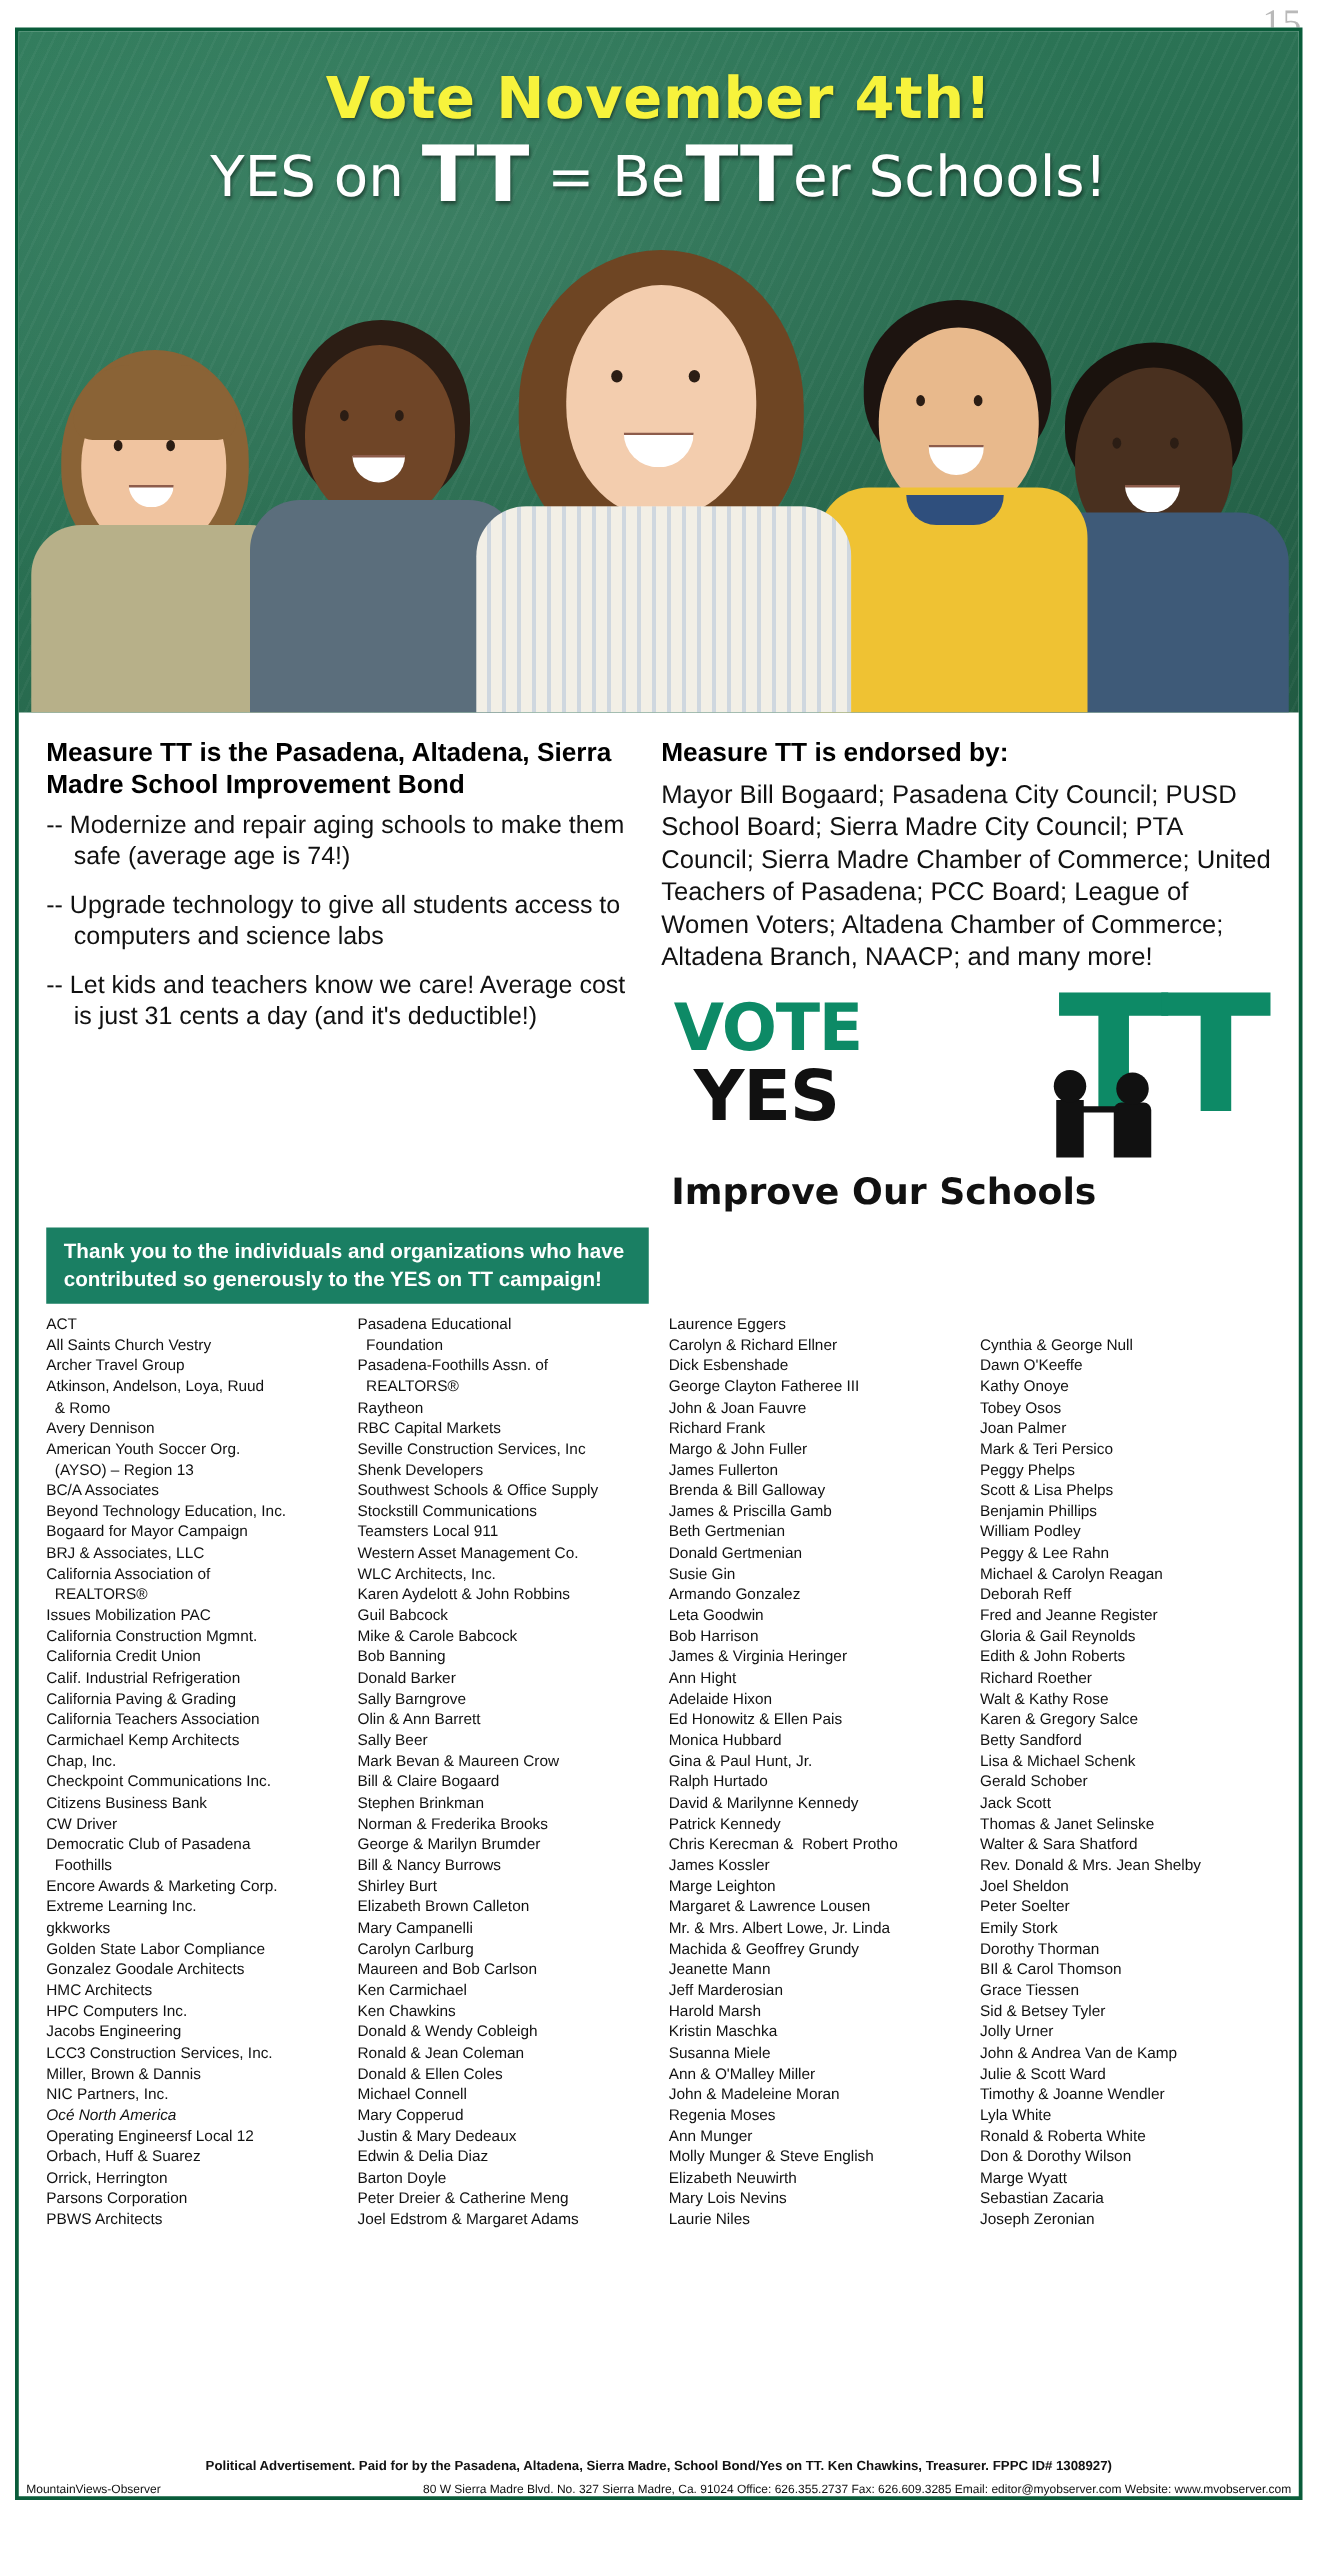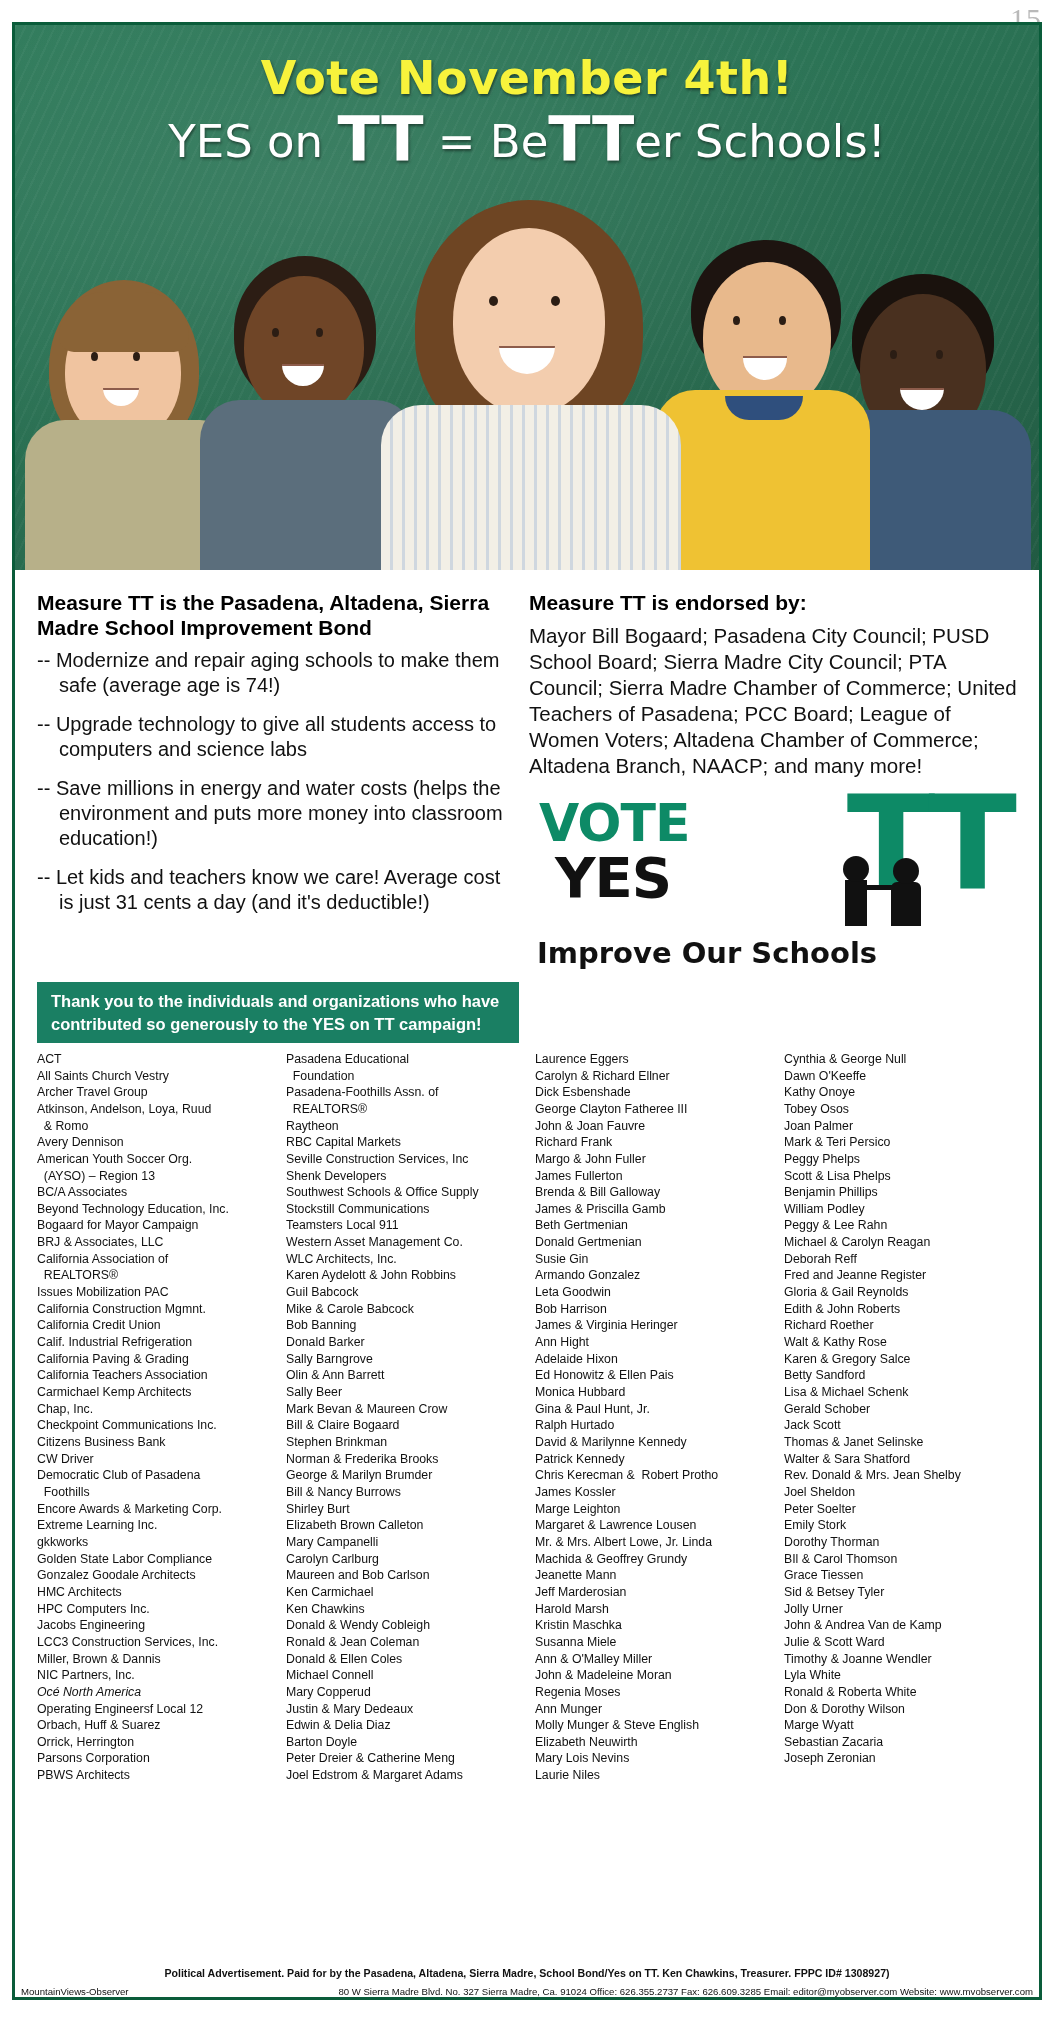--- a/index.html
+++ b/index.html
@@ -133,21 +133,21 @@
   }
   
   .band{
     margin:12px 22px 0 22px;background:#1a7f63;color:#fff;
     padding:8px 14px;width:482px;box-sizing:border-box;
     font-size:16.5px;font-weight:bold;line-height:1.35;
   }
   
   .donors{
     display:flex;gap:30px;padding:8px 36px 0 22px;
-    font-size:12.3px;color:#111;line-height:1.355;
+    font-size:12.3px;color:#111;line-height:1.355;align-items:flex-end;
   }
   .donors .col{width:25%;}
   .donors .col div{white-space:pre;}
   .donors .ital{font-style:italic;}
   
   .legal{
     position:absolute;left:0;right:0;bottom:18px;text-align:center;
     font-size:10.6px;color:#111;font-weight:bold;
   }
   .masthead{
@@ -217,23 +217,20 @@
 
   <div class="content">
     <div class="twocol">
       <div class="leftcol">
         <h2 class="blk">Measure TT is the Pasadena, Altadena, Sierra Madre School Improvement Bond</h2>
         <div class="bullet">
             <span class="ind">-- Modernize and repair aging schools to make them safe (average age is 74!)</span>
           </div>
         <div class="bullet">
             <span class="ind">-- Upgrade technology to give all students access to computers and science labs</span>
-          </div>
-        <div class="bullet">
-            <span class="ind">-- Save millions in energy and water costs (helps the environment and puts more money into classroom education!)</span>
           </div>
         <div class="bullet">
             <span class="ind">-- Let kids and teachers know we care! Average cost is just 31 cents a day (and it's deductible!)</span>
           </div>
       </div>
 
       <div class="rightcol">
         <h2 class="blk">Measure TT is endorsed by:</h2>
         <div class="endorse">Mayor Bill Bogaard; Pasadena City Council; PUSD School Board; Sierra Madre City Council; PTA Council; Sierra Madre Chamber of Commerce; United Teachers of Pasadena; PCC Board; League of Women Voters; Altadena Chamber of Commerce; Altadena Branch, NAACP; and many more!</div>
 

